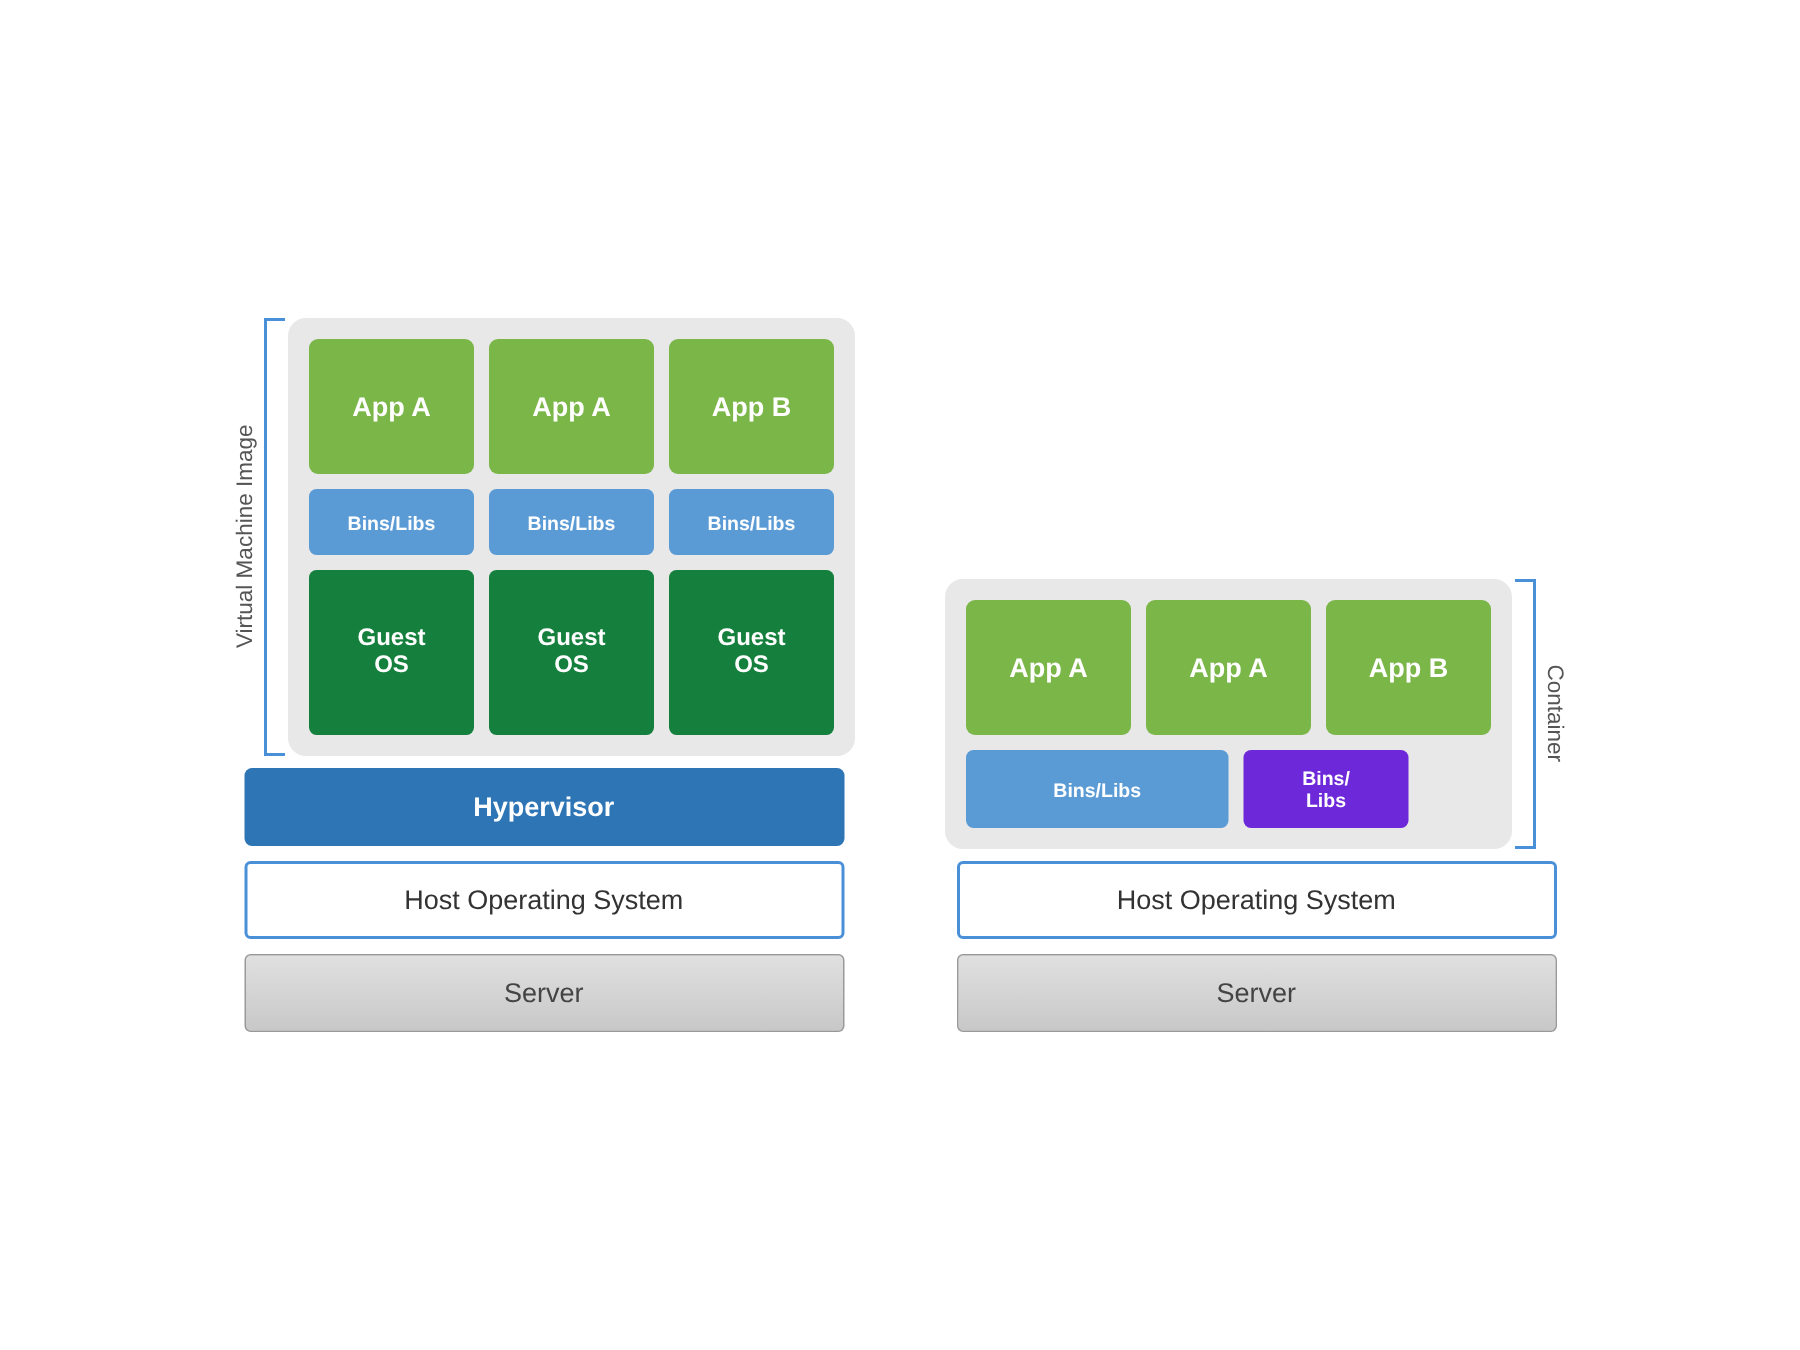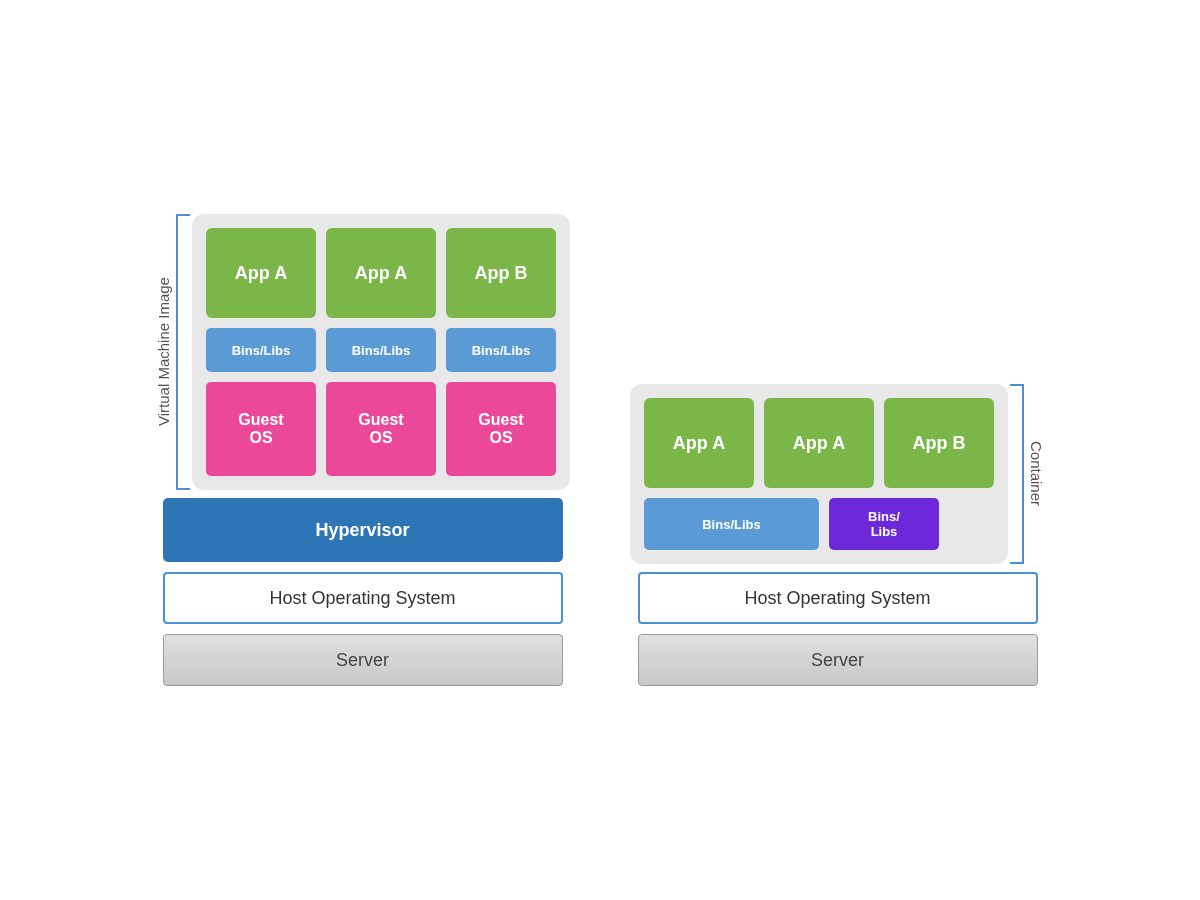--- a/index.html
+++ b/index.html
@@ -86,39 +86,39 @@
       font-size: 13px;
       font-weight: 600;
       width: 110px;
       height: 44px;
       border-radius: 5px;
       display: flex;
       align-items: center;
       justify-content: center;
     }
     .guest-cell {
-      background: #ec4899;
+      background: #15803d;
       color: white;
       font-size: 16px;
       font-weight: 600;
       width: 110px;
-      height: 94px;
+      height: 110px;
       border-radius: 5px;
       display: flex;
       align-items: center;
       justify-content: center;
       text-align: center;
     }
     .hypervisor-box {
       background: #2e75b6;
       color: white;
       font-size: 18px;
       font-weight: 600;
       width: 400px;
-      height: 64px;
+      height: 52px;
       border-radius: 5px;
       display: flex;
       align-items: center;
       justify-content: center;
       margin-bottom: 10px;
     }
     .host-os-box {
       background: white;
       border: 2px solid #4a90d9;
       color: #333;

